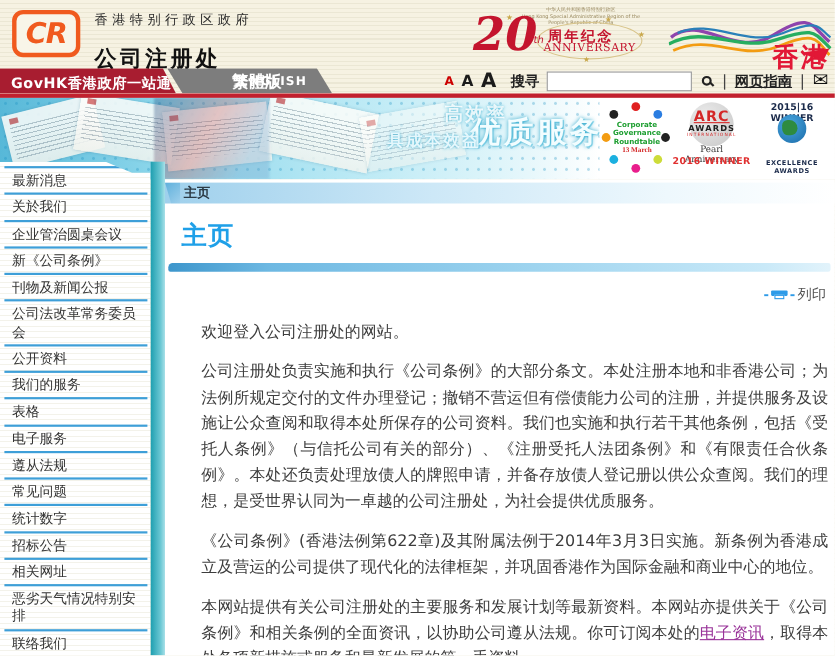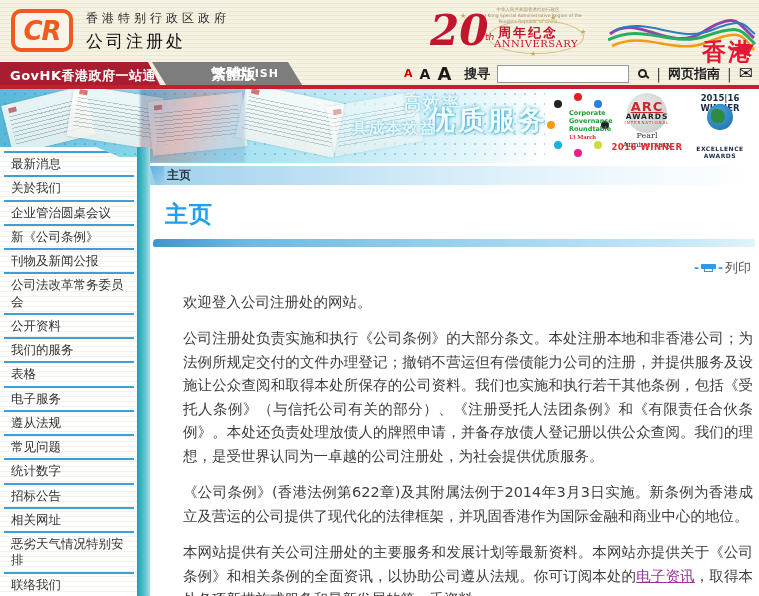--- a/index.html
+++ b/index.html
@@ -8,21 +8,21 @@
           background:repeating-linear-gradient(180deg,#f6f2e2 0 3px,#ebe7d4 3px 4px); }
 
   
   #header { position:absolute; left:0; top:0; width:759px; height:62px; }
   .cr-logo { position:absolute; left:11px; top:9px; width:62px; height:43px;
              border:4px solid #f05a1e; border-radius:10px; background:#f8f5e8;
              display:flex; align-items:center; justify-content:center; }
   .cr-logo span { color:#f05a1e; font-weight:bold; font-style:italic; font-size:26px; letter-spacing:-1px; }
   .dept { position:absolute; left:86px; top:10px; }
   .dept .gov { font-size:12px; letter-spacing:4px; color:#2b2b2b; }
-  .dept .name { font-size:17px; font-weight:normal; letter-spacing:3px; color:#111; margin-top:3px; }
+  .dept .name { font-size:20px; font-weight:bold; letter-spacing:3px; color:#111; margin-top:13px; }
 
   .anniv { position:absolute; left:430px; top:2px; width:165px; height:56px; color:#c4152e; }
   .anniv .tiny { position:absolute; left:38px; top:5px; width:120px; text-align:center;
                  font-size:4.5px; color:#9a8a60; line-height:1.3; }
   .anniv .num { position:absolute; left:0px; top:8px; font-size:42px; font-style:italic;
                 font-family:"DejaVu Serif",serif; font-weight:bold; line-height:1; }
   .anniv .th { position:absolute; left:55px; top:30px; font-size:9px; font-style:italic; }
   .anniv .cn { position:absolute; left:68px; top:22px; font-size:13px; font-weight:bold; letter-spacing:2px; }
   .anniv .en { position:absolute; left:64px; top:36px; font-size:10px; font-family:"DejaVu Serif",serif; letter-spacing:0.5px; }
   .anniv .ring { position:absolute; left:58px; top:18px; width:96px; height:34px;
@@ -50,21 +50,21 @@
   .fsize.s { font-size:11px; color:#cc0000; }
   .fsize.m { font-size:14px; }
   .fsize.l { font-size:18px; }
   .search-label { font-size:13px; font-weight:bold; color:#222; margin-left:6px; }
   .search-box { width:132px; height:18px; border:1px solid #999; background:#fff; font-size:12px; padding:0 4px; }
   .mag { display:inline-block; width:9px; height:9px; border:2px solid #222; border-radius:50%;
          position:relative; margin:0 2px; }
   .mag::after { content:''; position:absolute; width:2px; height:5px; background:#222;
                 transform:rotate(-45deg); right:-3px; bottom:-3px; }
   .vsep { color:#444; font-size:14px; }
-  .guide { font-size:13px; font-weight:bold; color:#222; }
+  .guide { font-size:13px; font-weight:bold; color:#222;text-decoration:underline; }
   .mail { font-size:17px; color:#111; line-height:1; }
 
   
   #banner { position:absolute; left:0; top:89px; width:759px; height:74px; overflow:hidden;
             background:linear-gradient(90deg,#57b8d8 0,#8fd8ec 150px,#bdeaf5 330px,#e6f7fb 480px,#ffffff 545px); }
   #banner .dots { position:absolute; inset:0;
             background-image:radial-gradient(circle,rgba(20,140,190,.30) 1px,transparent 1.6px);
             background-size:10px 10px; }
   .cert { position:absolute; background:linear-gradient(180deg,#fdfdfa 0 30%,#f2f4ef);
           box-shadow:0 0 3px rgba(60,120,150,.4); opacity:.85; }
@@ -78,21 +78,21 @@
            color:rgba(255,255,255,.85); text-shadow:0 0 3px #3fb4d4; letter-spacing:2px; }
   .slog2 { position:absolute; left:428px; top:13px; font-size:27px; font-weight:bold; color:#f2fdff;
            text-shadow:0 0 4px #2fa8cc,1px 1px 0 #9adcee; letter-spacing:3px; }
   .slog3 { position:absolute; left:352px; top:30px; font-size:15px; font-weight:bold;
            color:rgba(240,252,255,.9); text-shadow:0 0 3px #4cb6d6; letter-spacing:2px; }
   .awards { position:absolute; left:545px; top:0; width:214px; height:74px; background:#fff;
             display:flex; align-items:center; }
   .award { position:relative; height:70px; }
   .aw1 { width:66px; }
   .aw1 .dot { position:absolute; width:8px; height:8px; border-radius:50%; }
-  .aw1 .txt { position:absolute; left:24px; top:18px; width:52px; text-align:left;
+  .aw1 .txt { position:absolute; left:8px; top:18px; width:52px; text-align:center;
               font-size:6.5px; font-weight:bold; color:#1d9e30; line-height:1.25; }
   .aw1 .date { color:#d42828;font-family:Liberation Serif, serif; }
   .aw2 { width:72px; }
   .aw2 .globe { position:absolute; left:16px; top:2px; width:40px; height:40px; border-radius:50%;
                 background:radial-gradient(circle at 35% 35%,#e8e8e8,#b8b8b8); opacity:.8; }
   .aw2 .arc { position:absolute; left:0; right:0; top:8px; text-align:center; font-size:13px;
               font-weight:bold; color:#d42828; letter-spacing:1px;text-decoration:underline; }
   .aw2 .awd { position:absolute; left:0; right:0; top:21px; text-align:center; font-size:7.5px;
               font-weight:bold; color:#222; letter-spacing:1px; }
   .aw2 .intl { position:absolute; left:0; right:0; top:29px; text-align:center; font-size:4px;

